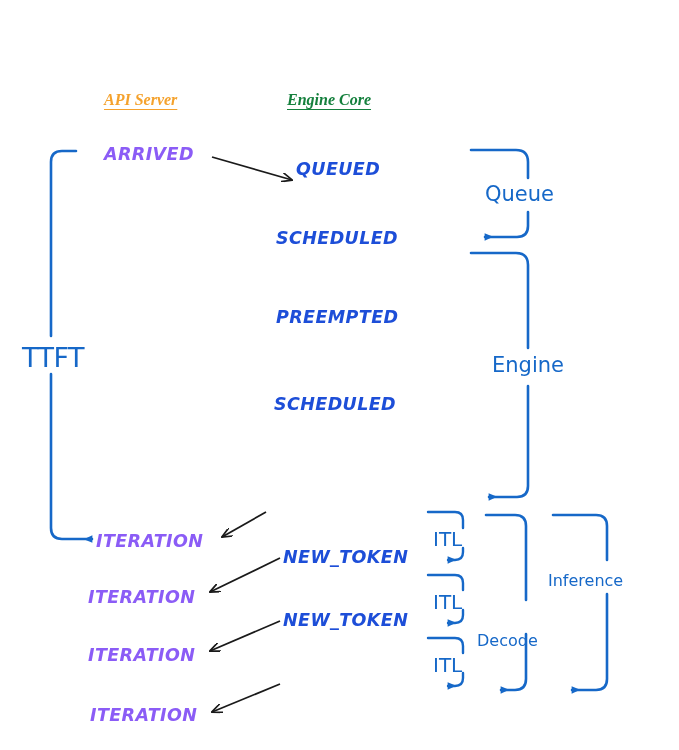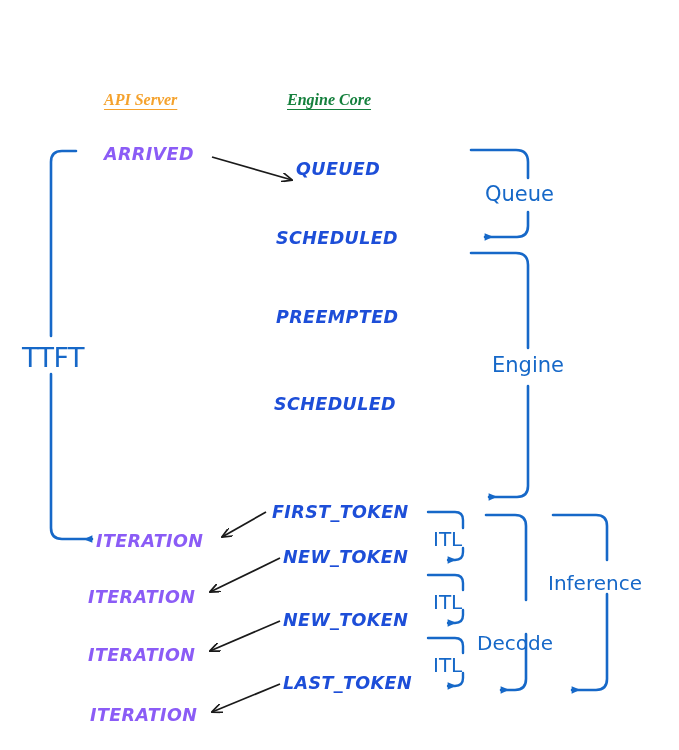--- a/index.html
+++ b/index.html
@@ -32,21 +32,21 @@
     letter-spacing:.4px;
   }
   .state.red{color:#1d4ed8;}
   .state.orange{color:#8b5cf6;}
 
   .blulab{
     font-family:"DejaVu Sans", sans-serif;
     font-style:normal;font-weight:normal;color:#1668C8;
   }
   .blulab.big{font-size:21px;}
-  .blulab.mid{font-size:20px;}
+  .blulab.mid{font-size:16px;}
   .blulab.small{font-size:20px;}
   .blulab.ttft{font-size:27px;letter-spacing:-0.5px;}
 </style>
 </head>
 <body>
 
 <div id="canvas">
 
   <svg class="layer" viewBox="0 0 679 750">
     <defs>
@@ -124,24 +124,22 @@
   <div class="txt state orange" style="left:104px;top:146px;">ARRIVED</div>
   <div class="txt state orange" style="left:96px;top:533px;">ITERATION</div>
   <div class="txt state orange" style="left:88px;top:589px;">ITERATION</div>
   <div class="txt state orange" style="left:88px;top:647px;">ITERATION</div>
   <div class="txt state orange" style="left:90px;top:707px;">ITERATION</div>
 
   <div class="txt state red" style="left:296px;top:161px;">QUEUED</div>
   <div class="txt state red" style="left:276px;top:230px;">SCHEDULED</div>
   <div class="txt state red" style="left:276px;top:309px;">PREEMPTED</div>
   <div class="txt state red" style="left:274px;top:396px;">SCHEDULED</div>
-  <div class="txt state red" style="left:272px;top:504px;">FIRST_TOKEN</div>
   <div class="txt state red" style="left:283px;top:549px;">NEW_TOKEN</div>
   <div class="txt state red" style="left:283px;top:612px;">NEW_TOKEN</div>
-  <div class="txt state red" style="left:283px;top:675px;">LAST_TOKEN</div>
 
   <div class="txt blulab ttft" style="left:22px;top:344px;">TTFT</div>
 
   <div class="txt blulab big" style="left:485px;top:184px;">Queue</div>
 
   <div class="txt blulab big" style="left:492px;top:355px;">Engine</div>
 
   <div class="txt blulab small" style="left:433px;top:529px;">ITL</div>
   <div class="txt blulab small" style="left:433px;top:592px;">ITL</div>
   <div class="txt blulab small" style="left:433px;top:655px;">ITL</div>

